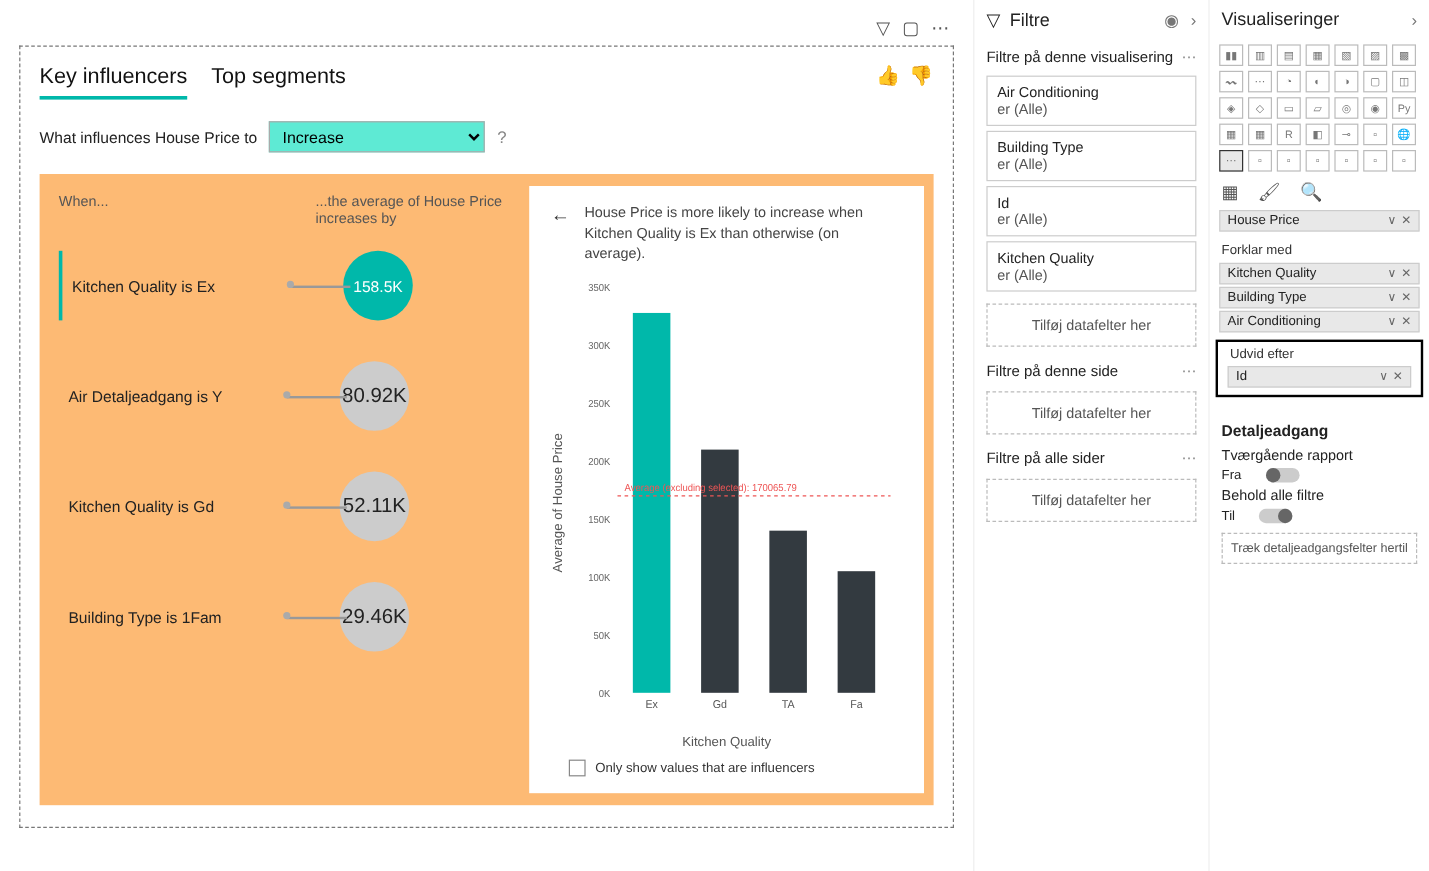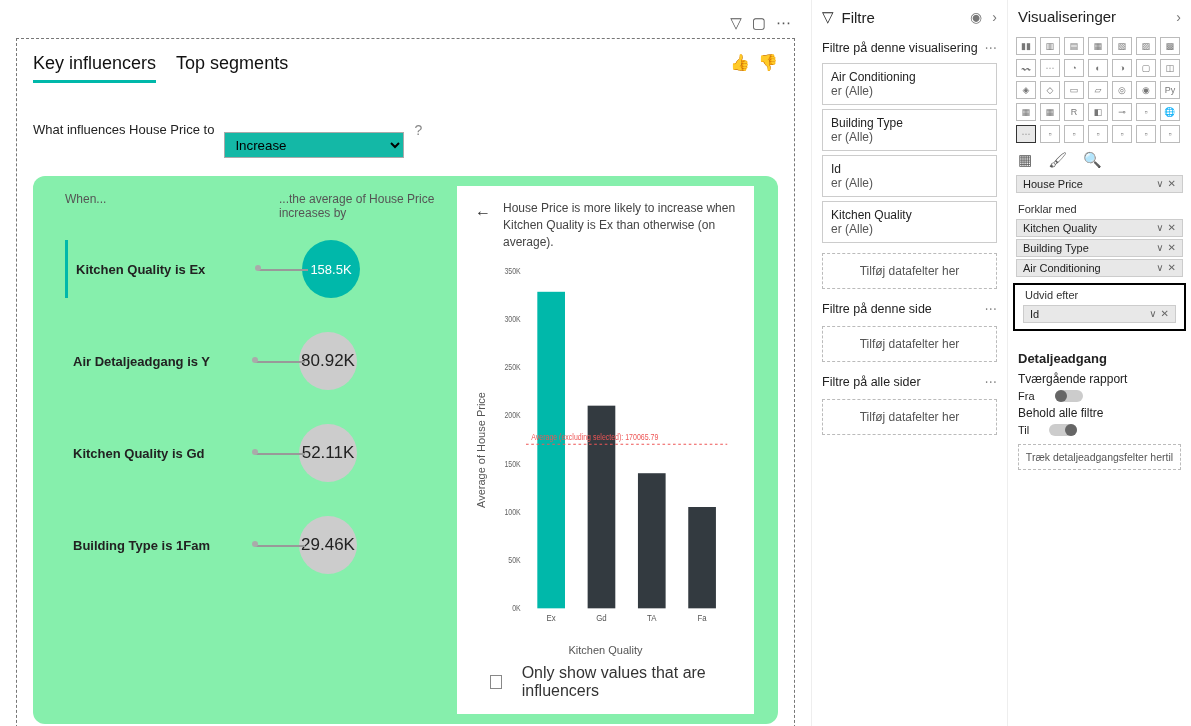--- a/index.html
+++ b/index.html
@@ -12,46 +12,46 @@
 
 .vizcard { border: 1.5px dashed #777; margin: 6px 10px; padding: 14px 16px 18px 16px; }
 .vizhead { display: flex; justify-content: space-between; align-items: flex-start; }
 .tabs { display: flex; gap: 20px; font-size: 18px; color: #111; }
 .tabs .tab { padding-bottom: 6px; cursor: pointer; }
 .tabs .active { border-bottom: 3px solid #00b8aa; font-weight: 400; }
 .thumbs { display: flex; gap: 8px; font-size: 16px; color: #555; }
 .thumbs span { cursor: pointer; }
 
 .question { display: flex; align-items: center; gap: 10px; margin: 18px 0; }
-.question select { width: 180px; height: 26px; border: 1px solid #aaa; padding: 2px 6px; background: #14b8a6; margin-top: 31px; }
+.question select { width: 180px; height: 26px; border: 1px solid #aaa; padding: 2px 6px; background: #5eead4; }
 .qmark { color: #888; font-size: 14px; }
 
-.content { display: flex; background: #86efac; padding: 10px 24px; gap: 10px; border-radius: 12px; }
+.content { display: flex; background: #fdba74; padding: 10px 8px; gap: 10px; }
 .inflist { width: 390px; padding: 6px 8px; }
 .inflist-head { display: flex; justify-content: space-between; color: #555; font-size: 12px; margin-bottom: 20px; }
 .inflist-head .col2 { width: 160px; text-align: left; }
 
 .infrow { display: flex; align-items: center; margin-bottom: 34px; }
-.infrow .label { width: 190px; padding-left: 8px; font-size: 13px; font-weight: bold; }
+.infrow .label { width: 190px; padding-left: 8px; font-size: 13px; }
 .infrow .dumb { width: 50px; position: relative; height: 4px; }
 .infrow .dumb .line { height: 2px; background: #999; position: absolute; top: 50%; left: 0; right: 0; }
 .infrow .dumb .startpt { width: 6px; height: 6px; background: #aaa; border-radius: 50%; position: absolute; left: -3px; top: -2px; }
 .infrow .bubble { width: 58px; height: 58px; border-radius: 50%; background: #ccc; color: #222; display: flex; align-items: center; justify-content: center; font-size: 17px; margin-left: -6px; }
 .infrow.selected { border-left: 3px solid #00b8aa; }
 .infrow.selected .bubble { background: #00b8aa; color: #fff; font-size: 13px; }
 
 .chartpanel { flex: 1; background: #fff; padding: 14px 18px; display: flex; flex-direction: column; }
 .chartmsg { display: flex; gap: 12px; color: #444; font-size: 12px; margin-bottom: 10px; line-height: 1.4; }
 .chartmsg .arrow { font-size: 16px; color: #333; cursor: pointer; }
 .plotarea { display: flex; height: 380px; }
 .yaxislabel { writing-mode: vertical-rl; transform: rotate(180deg); font-size: 11px; color: #555; text-align: center; margin-right: 4px; }
 .plot { flex: 1; position: relative; }
 .plot svg { width: 100%; height: 100%; }
 .xaxislabel { text-align: center; font-size: 11px; color: #555; margin: 4px 0 8px 0; }
-.onlyinflu { display: flex; align-items: center; gap: 20px; font-size: 16px; color: #333; margin-left: 15px; }
+.onlyinflu { display: flex; align-items: center; gap: 8px; font-size: 11px; color: #333; margin-left: 15px; }
 .onlyinflu .cbox { width: 14px; height: 14px; border: 1px solid #888; display: inline-block; }
 
 
 .panel { border-left: 1px solid #eee; display: flex; flex-direction: column; }
 .panel-filters { width: 196px; }
 .panel-viz { width: 184px; }
 .panel h2 { display: flex; align-items: center; justify-content: space-between; font-size: 15px; font-weight: 400; padding: 8px 10px; color: #222; }
 .panel h2 .icons { display: flex; gap: 10px; color: #777; font-size: 14px; }
 .panel h2 .icons span { cursor: pointer; }
 .panel .section-label { font-size: 12.5px; color: #222; padding: 6px 10px 4px; display: flex; justify-content: space-between; align-items: center; }

